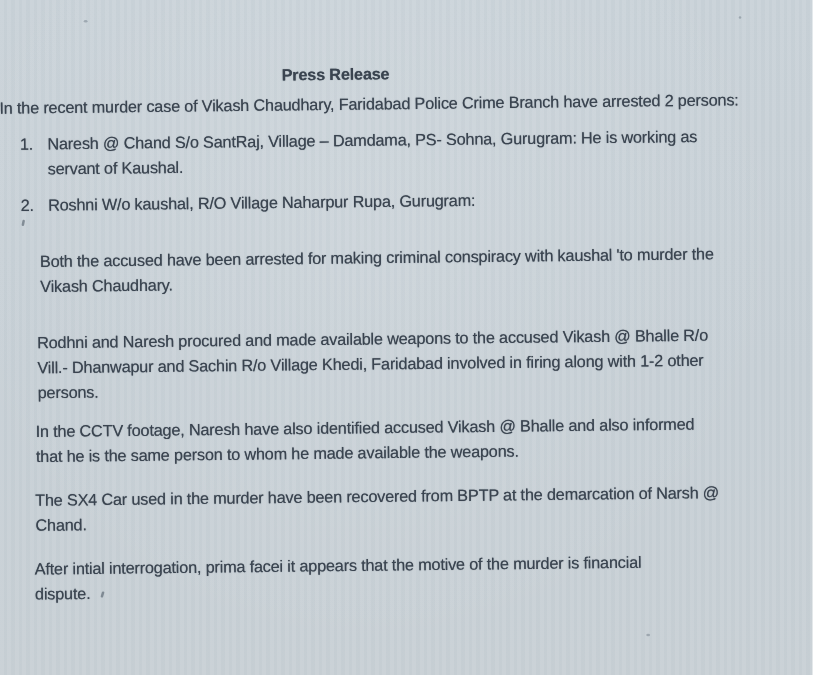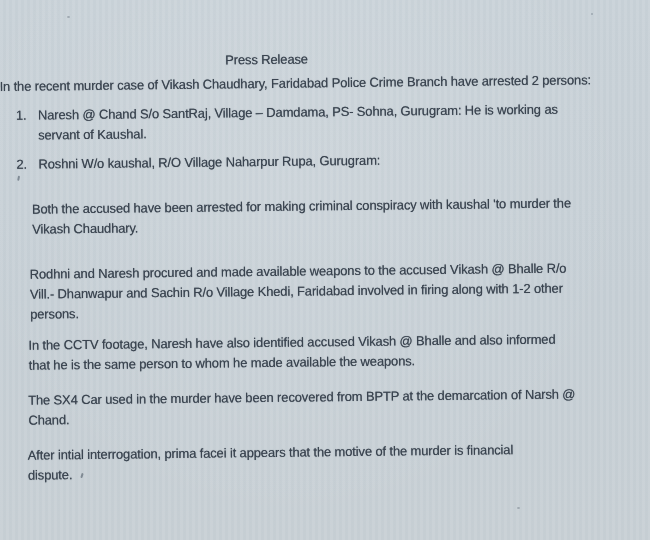--- a/index.html
+++ b/index.html
@@ -25,21 +25,21 @@
     font-size: 13px;
     line-height: 20px;
     letter-spacing: -0.15px;
     text-shadow: 0 0 0.7px rgba(54,64,75,0.75);
   }
   .block { margin: 0; }
   .line { display: block; white-space: nowrap; }
 
   .title {
     margin: 53px 0 0 228px;
-    font-weight: 400;
+    font-weight: 700;
     white-space: nowrap;
     width: fit-content;
   }
   .intro  { margin: 4px 0 0 2px; }
 
   .item { position: relative; padding-left: 40px; }
   .item .num { position: absolute; left: 18px; top: 0; }
   .item-1 { margin-top: 9px; }
   .item-2 { margin-top: 9px; }
 

